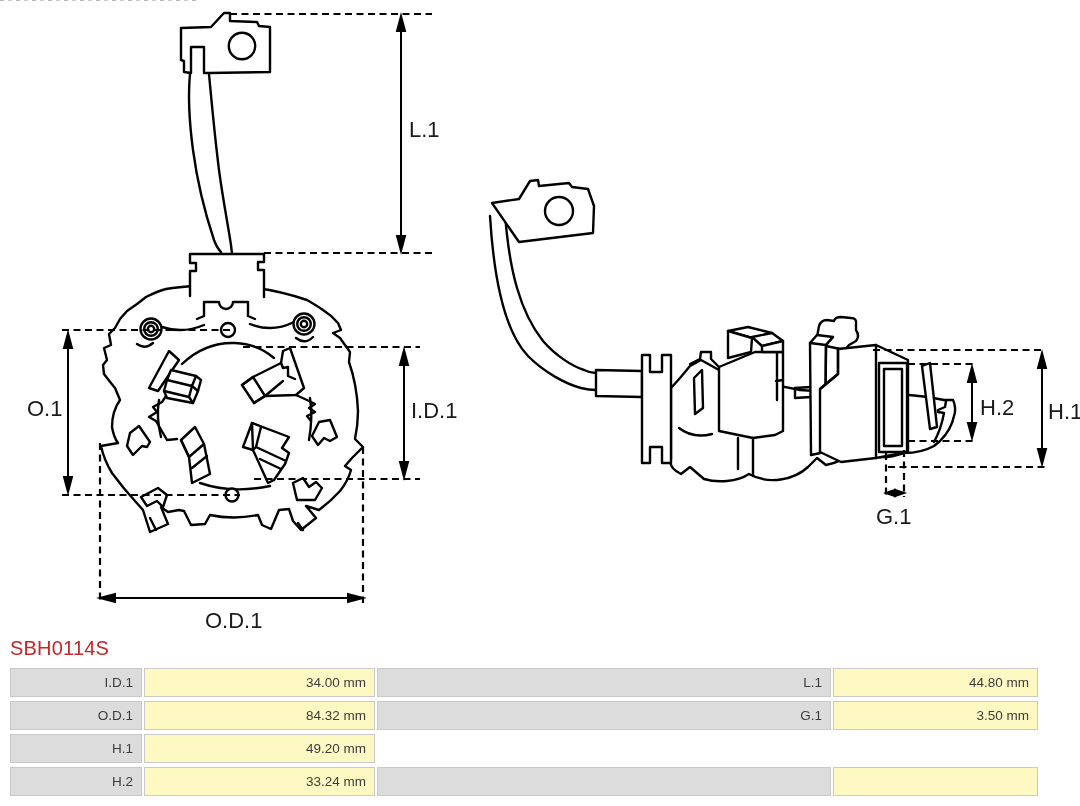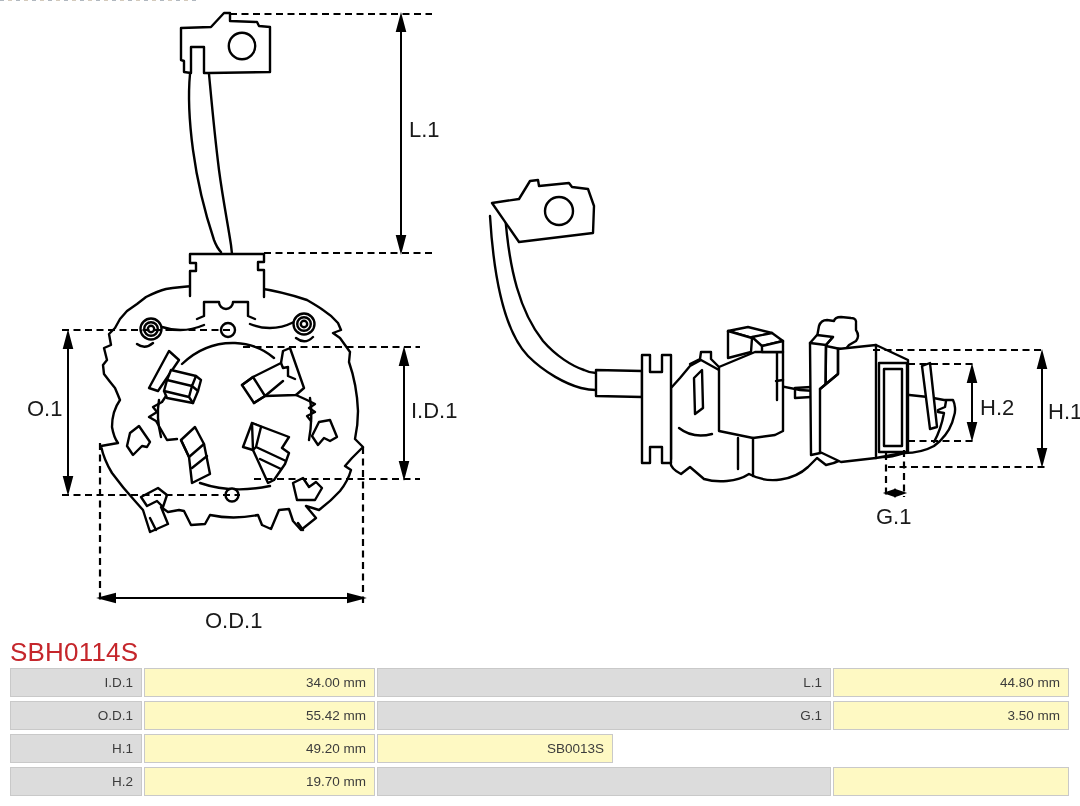--- a/index.html
+++ b/index.html
@@ -1,29 +1,29 @@
 <!DOCTYPE html>
 <html><head>
 <meta charset="utf-8">
 <style>
 html,body{margin:0;padding:0;background:#fff;width:1080px;height:806px;overflow:hidden;}
 body{font-family:"Liberation Sans",sans-serif;}
 #topdots{position:absolute;left:0;top:0;width:196px;height:1px;
   background:repeating-linear-gradient(90deg,#a8b0b8 0 4px,#fff 4px 8px,#cfc4b4 8px 12px,#fff 12px 16px);opacity:.9}
 #art{position:absolute;left:0;top:0;}
-#title{position:absolute;left:10px;top:637px;color:#c5262b;font-size:26px;font-weight:normal;letter-spacing:.2px;}
+#title{position:absolute;left:10px;top:637px;color:#c5262b;font-size:20px;font-weight:normal;letter-spacing:.2px;}
 #tbl{position:absolute;left:10px;top:668px;width:1060px;font-size:13.5px;color:#3c3c3c;}
 .row{height:29px;margin-bottom:4px;}
 .row div{float:left;box-sizing:border-box;height:29px;line-height:27px;text-align:right;border:1px solid #c9c9c9;padding-right:8px;}
 .lab{background:#dcdcdc;}
 .val{background:#fef9c3;}
 .c1{width:132px;}
 .c2{width:231px;margin-left:2px;}
 .c3{width:454px;margin-left:2px;}
-.c4{width:236px;margin-left:2px;}
+.c4{width:205px;margin-left:2px;}
 </style>
 </head>
 <body>
 <div id="topdots"></div>
 <svg id="art" width="1080" height="645" viewBox="0 0 1080 645">
 <defs></defs>
 
 <g stroke="#000" fill="none" stroke-width="2.4" stroke-linejoin="round" stroke-linecap="round">
 
   <path d="M190,74 C188,95 189,120 193,150 C197,180 204,210 214,240 Q217,248 221,252 L221,254 M209,74 C211,95 214,130 219,170 C223,200 228,225 231,245 L232,254"></path>
@@ -199,28 +199,27 @@
 <div id="title">SBH0114S</div>
 <div id="tbl">
   <div class="row">
     <div class="lab c1">I.D.1</div>
       <div class="val c2">34.00 mm</div>
       <div class="lab c3">L.1</div>
       <div class="val c4">44.80 mm</div>
   </div>
   <div class="row">
     <div class="lab c1">O.D.1</div>
-      <div class="val c2">55.42 mm</div>
+      <div class="val c2">84.32 mm</div>
       <div class="lab c3">G.1</div>
       <div class="val c4">3.50 mm</div>
   </div>
   <div class="row">
     <div class="lab c1">H.1</div>
       <div class="val c2">49.20 mm</div>
-      <div class="val c4">SB0013S</div>
   </div>
   <div class="row">
     <div class="lab c1">H.2</div>
-      <div class="val c2">19.70 mm</div>
+      <div class="val c2">33.24 mm</div>
       <div class="lab c3">&nbsp;</div>
       <div class="val c4">&nbsp;</div>
   </div>
 </div>
 
 </body></html>

